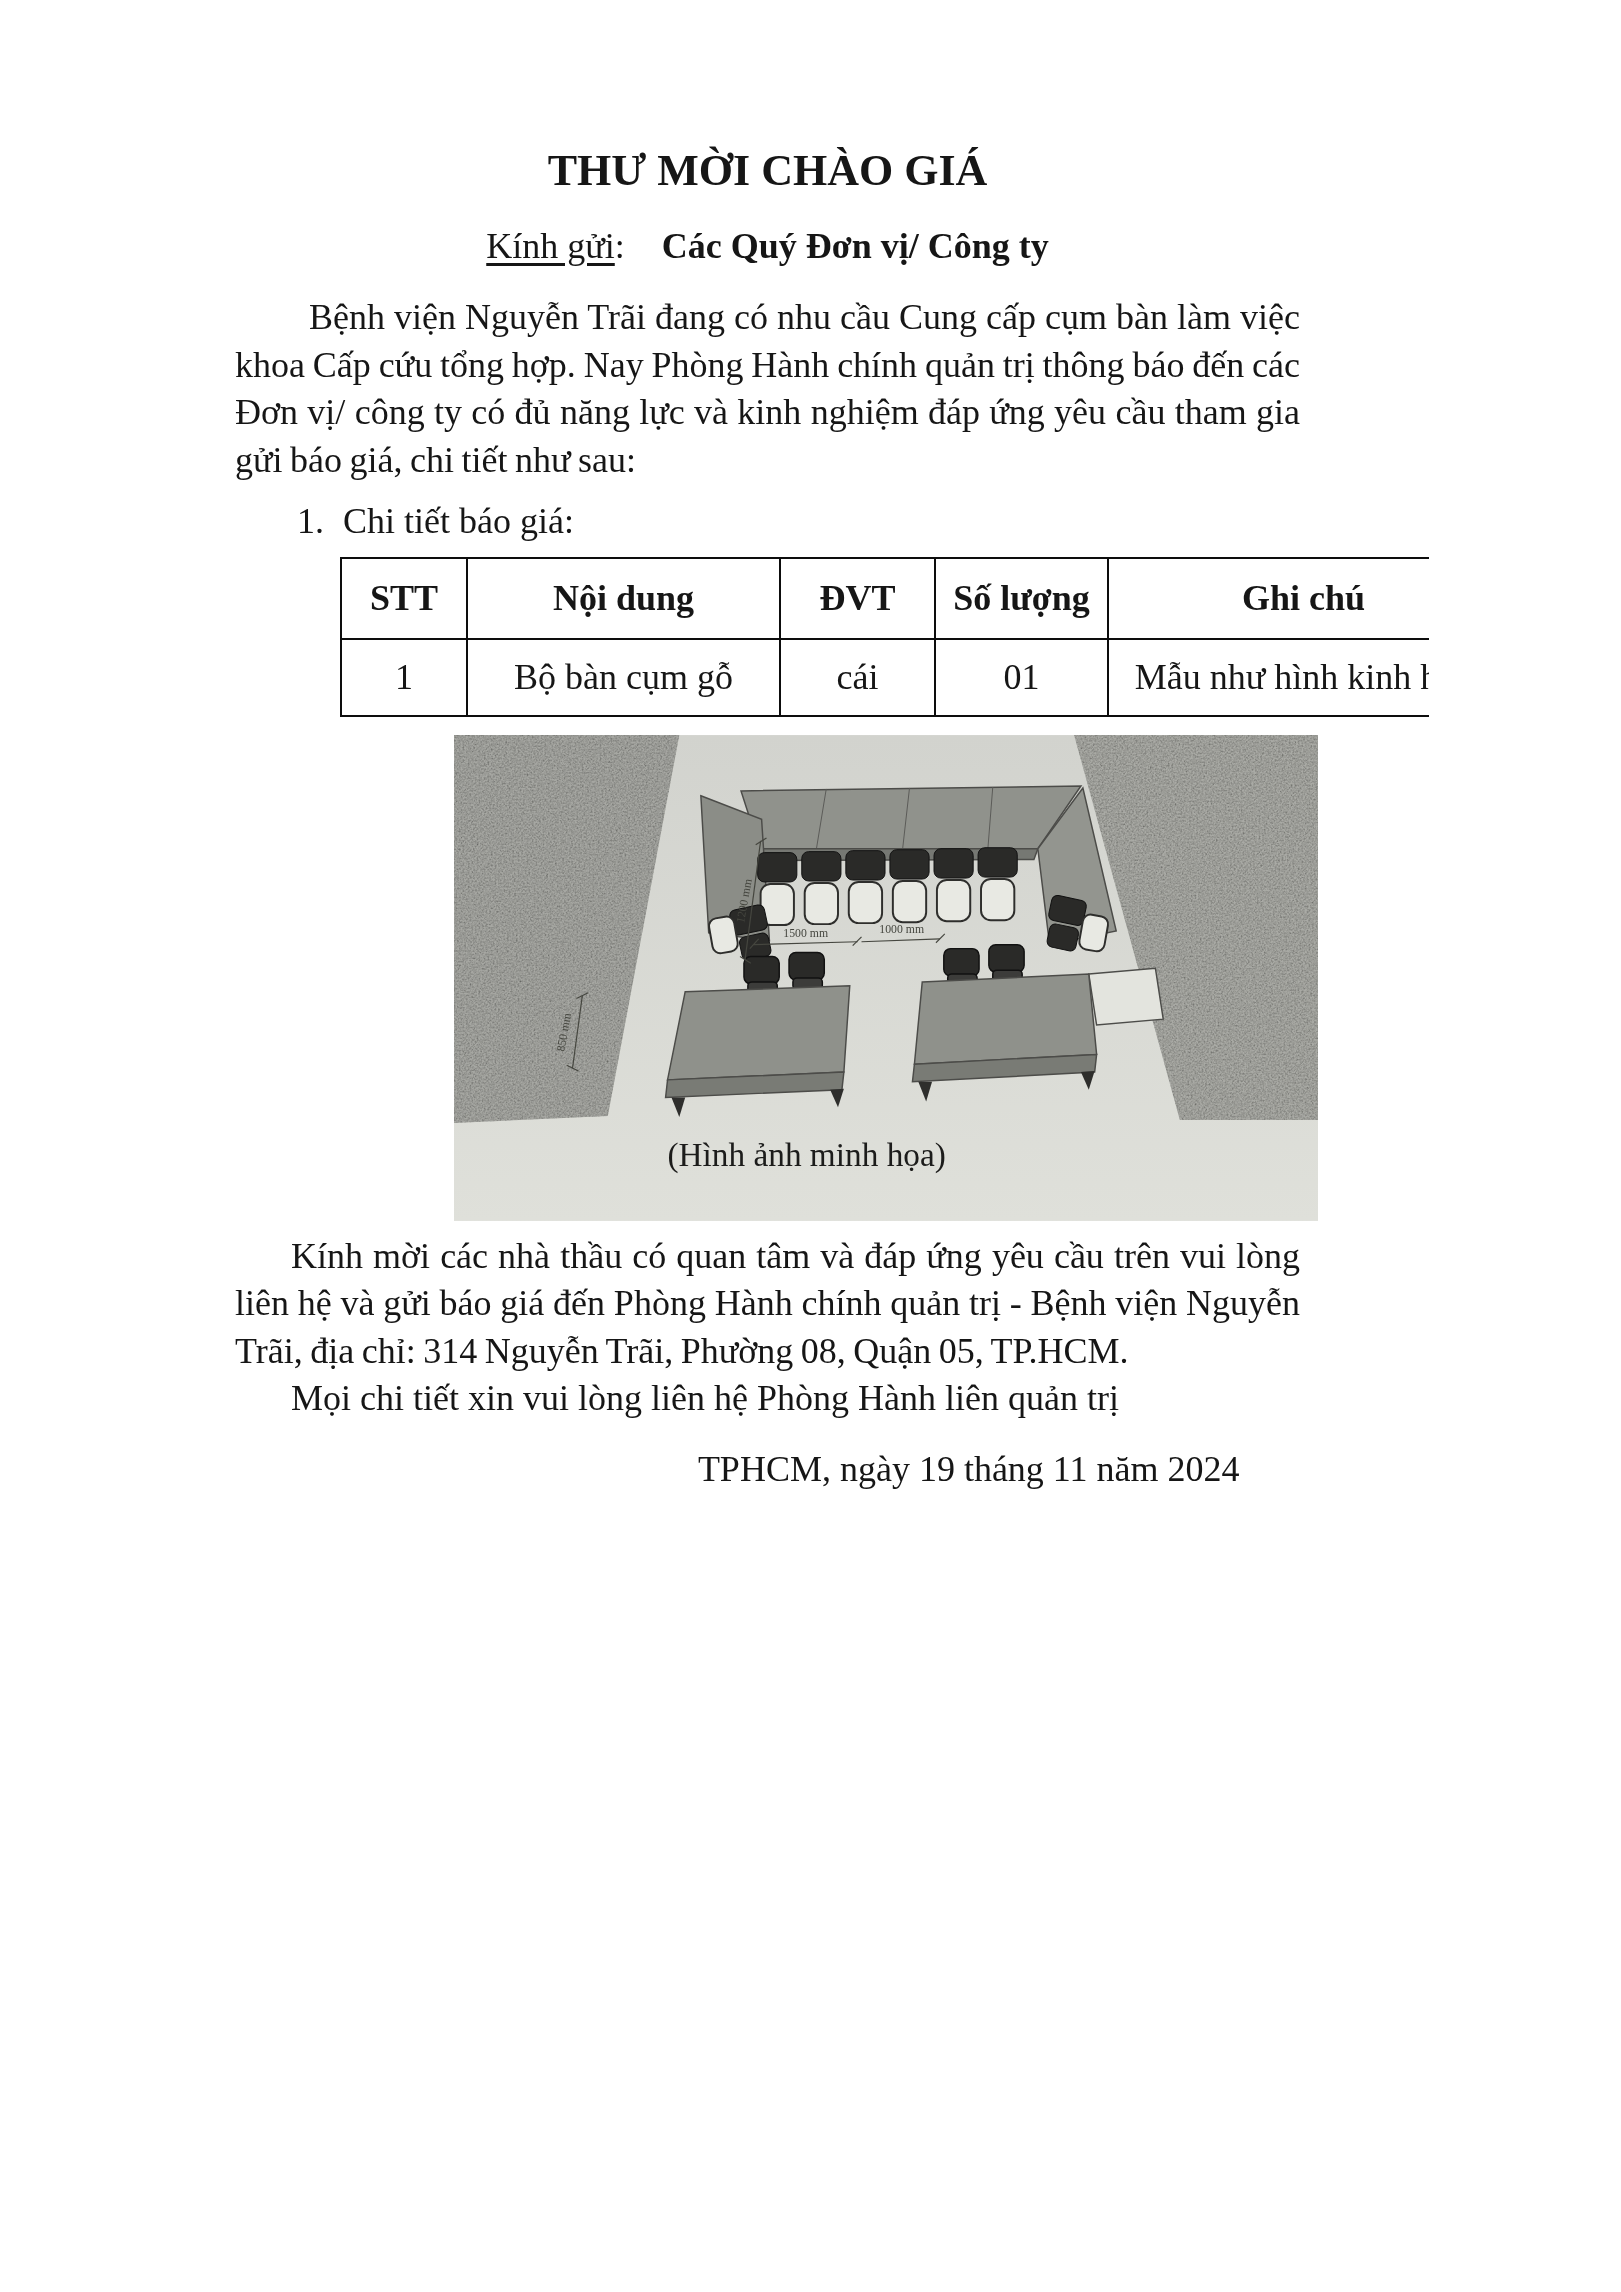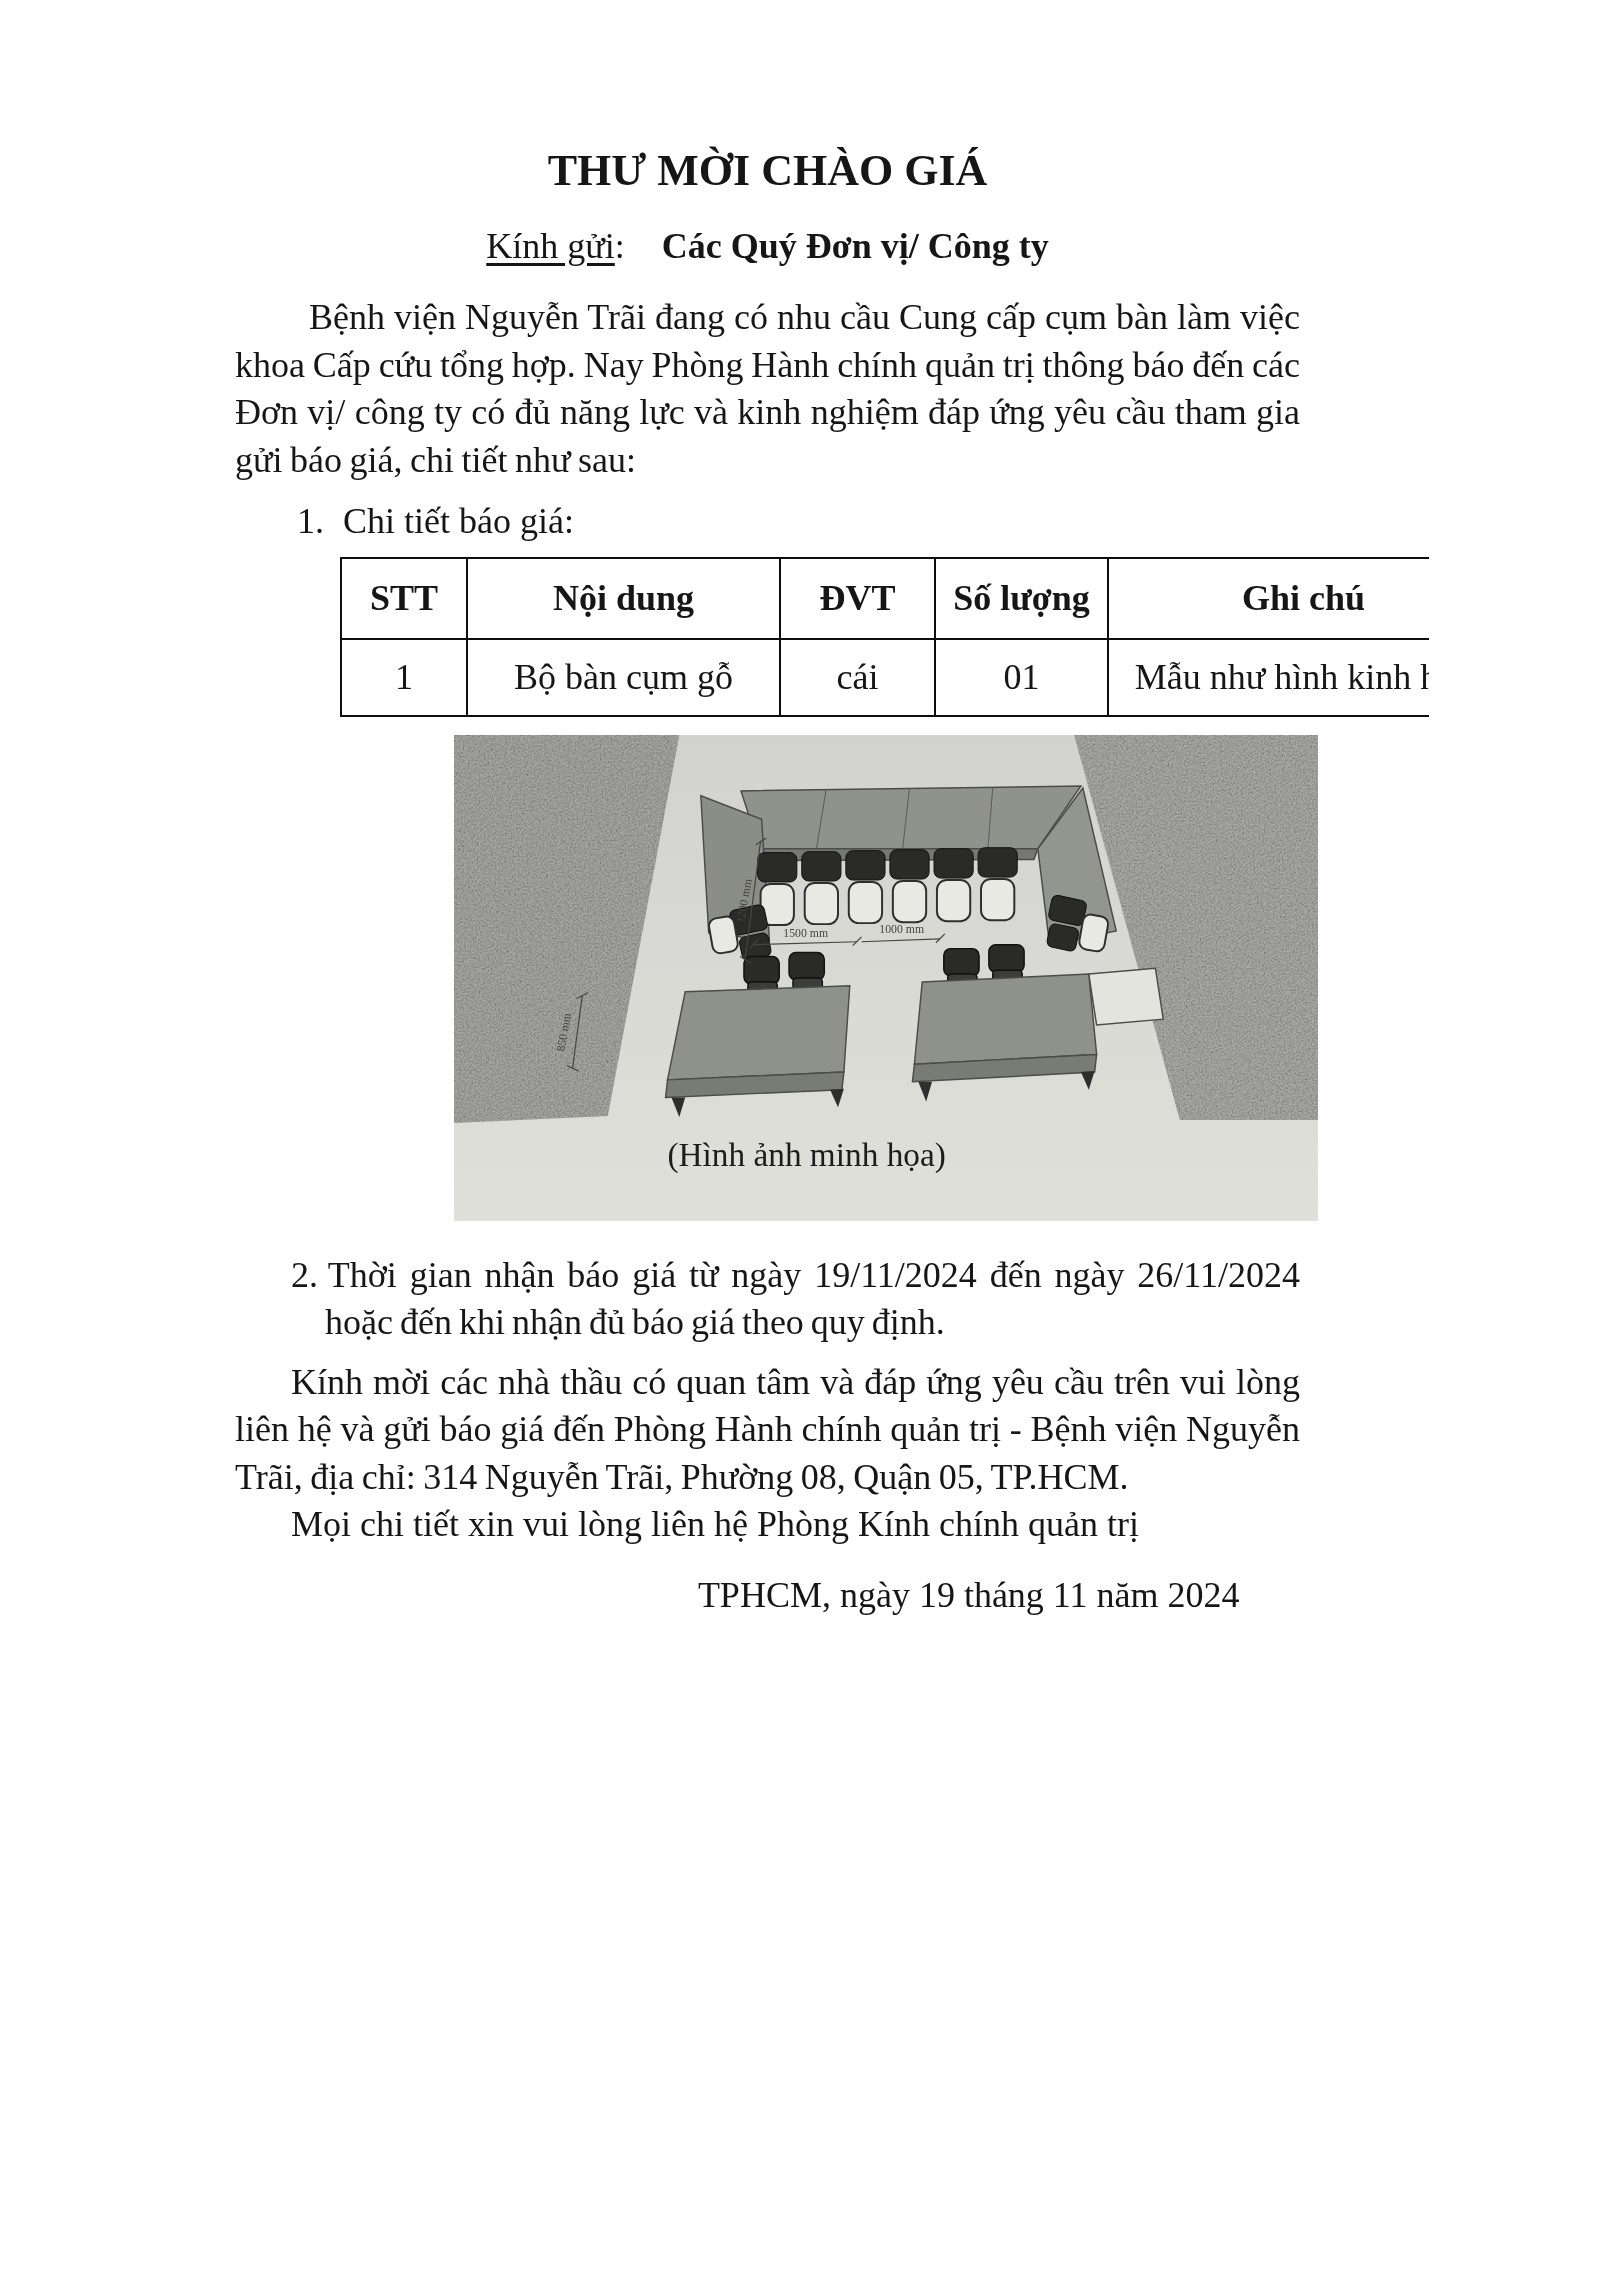--- a/index.html
+++ b/index.html
@@ -222,27 +222,24 @@
           <text x="300" y="170" transform="rotate(-80 300 170)">1200 mm</text>
           <text x="359" y="206">1500 mm</text>
           <text x="457" y="202">1000 mm</text>
           <text x="116" y="304" transform="rotate(-80 116 304)">850 mm</text>
         </g>
 
         <text x="360" y="440" font-size="34" text-anchor="middle" fill="#1c1c1b" font-family="Liberation Serif, DejaVu Serif, serif">(Hình ảnh minh họa)</text>
       </svg>
     </div>
 
-    <div class="item2">
-      <span class="num">2.</span><span>Thời gian nhận báo giá từ ngày 19/11/2024 đến ngày 26/11/2024 hoặc đến khi nhận đủ báo giá theo quy định.</span>
-    </div>
 
     <div class="closing">Kính mời các nhà thầu có quan tâm và đáp ứng yêu cầu trên vui lòng liên hệ và gửi báo giá đến Phòng Hành chính quản trị - Bệnh viện Nguyễn Trãi, địa chỉ: 314 Nguyễn Trãi, Phường 08, Quận 05, TP.HCM.</div>
 
-    <div class="contact-line">Mọi chi tiết xin vui lòng liên hệ Phòng Kính chính quản trị</div>
+    <div class="contact-line">Mọi chi tiết xin vui lòng liên hệ Phòng Hành liên quản trị</div>
 
     <div class="signature">
       <div>TPHCM, ngày 19 tháng 11 năm 2024</div>
     </div>
 
   </div>
 </div>
 
 
 </body></html>

